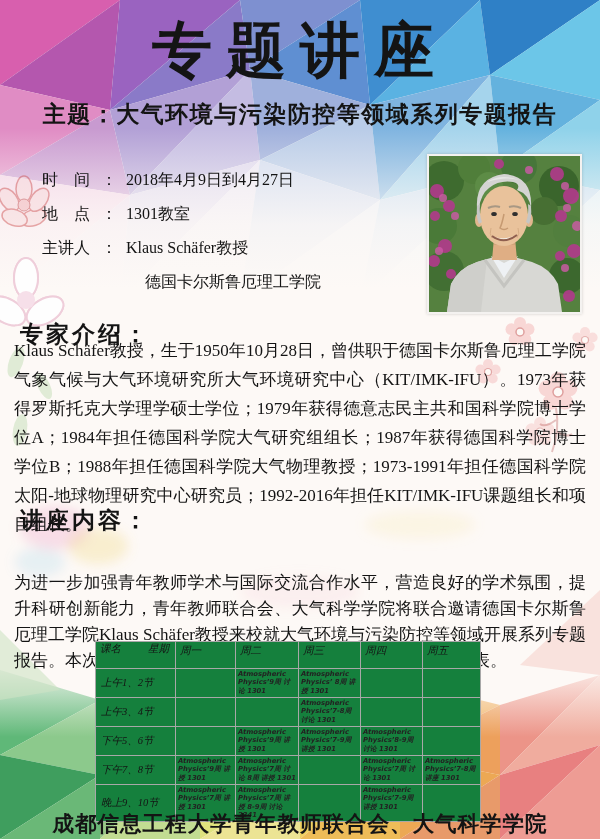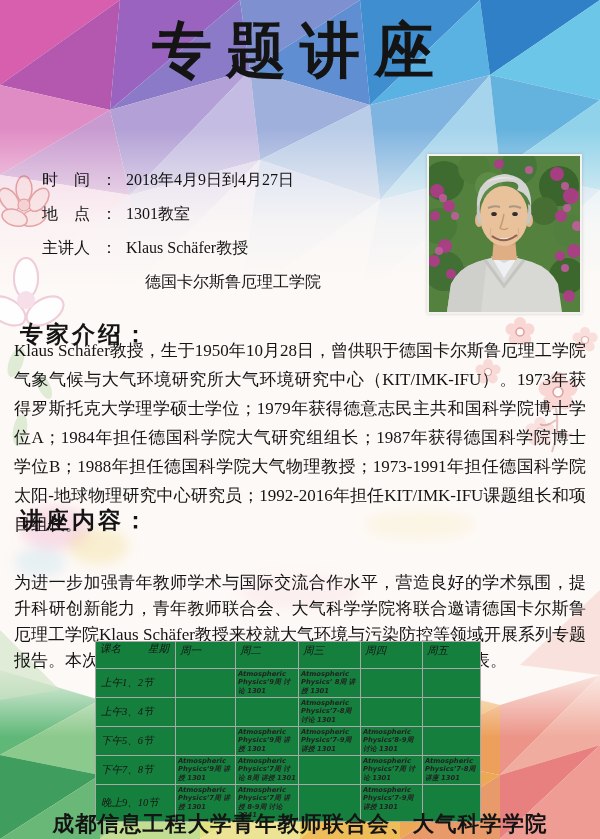--- a/index.html
+++ b/index.html
@@ -221,20 +221,21 @@
     <g filter="url(#soft)">
       <ellipse cx="55" cy="528" rx="35" ry="22" fill="#e87ab0" opacity="0.22"></ellipse>
       <ellipse cx="98" cy="546" rx="30" ry="18" fill="#f0d060" opacity="0.25"></ellipse>
       <ellipse cx="40" cy="562" rx="25" ry="15" fill="#7ec8e8" opacity="0.18"></ellipse>
       <ellipse cx="300" cy="592" rx="60" ry="16" fill="#f0b8c8" opacity="0.15"></ellipse>
       <ellipse cx="420" cy="525" rx="55" ry="14" fill="#f4e4a0" opacity="0.2"></ellipse>
     </g>
   </svg>
 
   <div class="content title">专题讲座</div>
+  <div class="content subtitle">主题：大气环境与污染防控等领域系列专题报告</div>
 
   <div class="content info">
     <div class="info-row">
       <span class="info-label">时　间</span>
         <span class="info-colon">：</span>
         <span class="info-value">2018年4月9日到4月27日</span>
     </div>
     <div class="info-row">
       <span class="info-label">地　点</span>
         <span class="info-colon">：</span>

